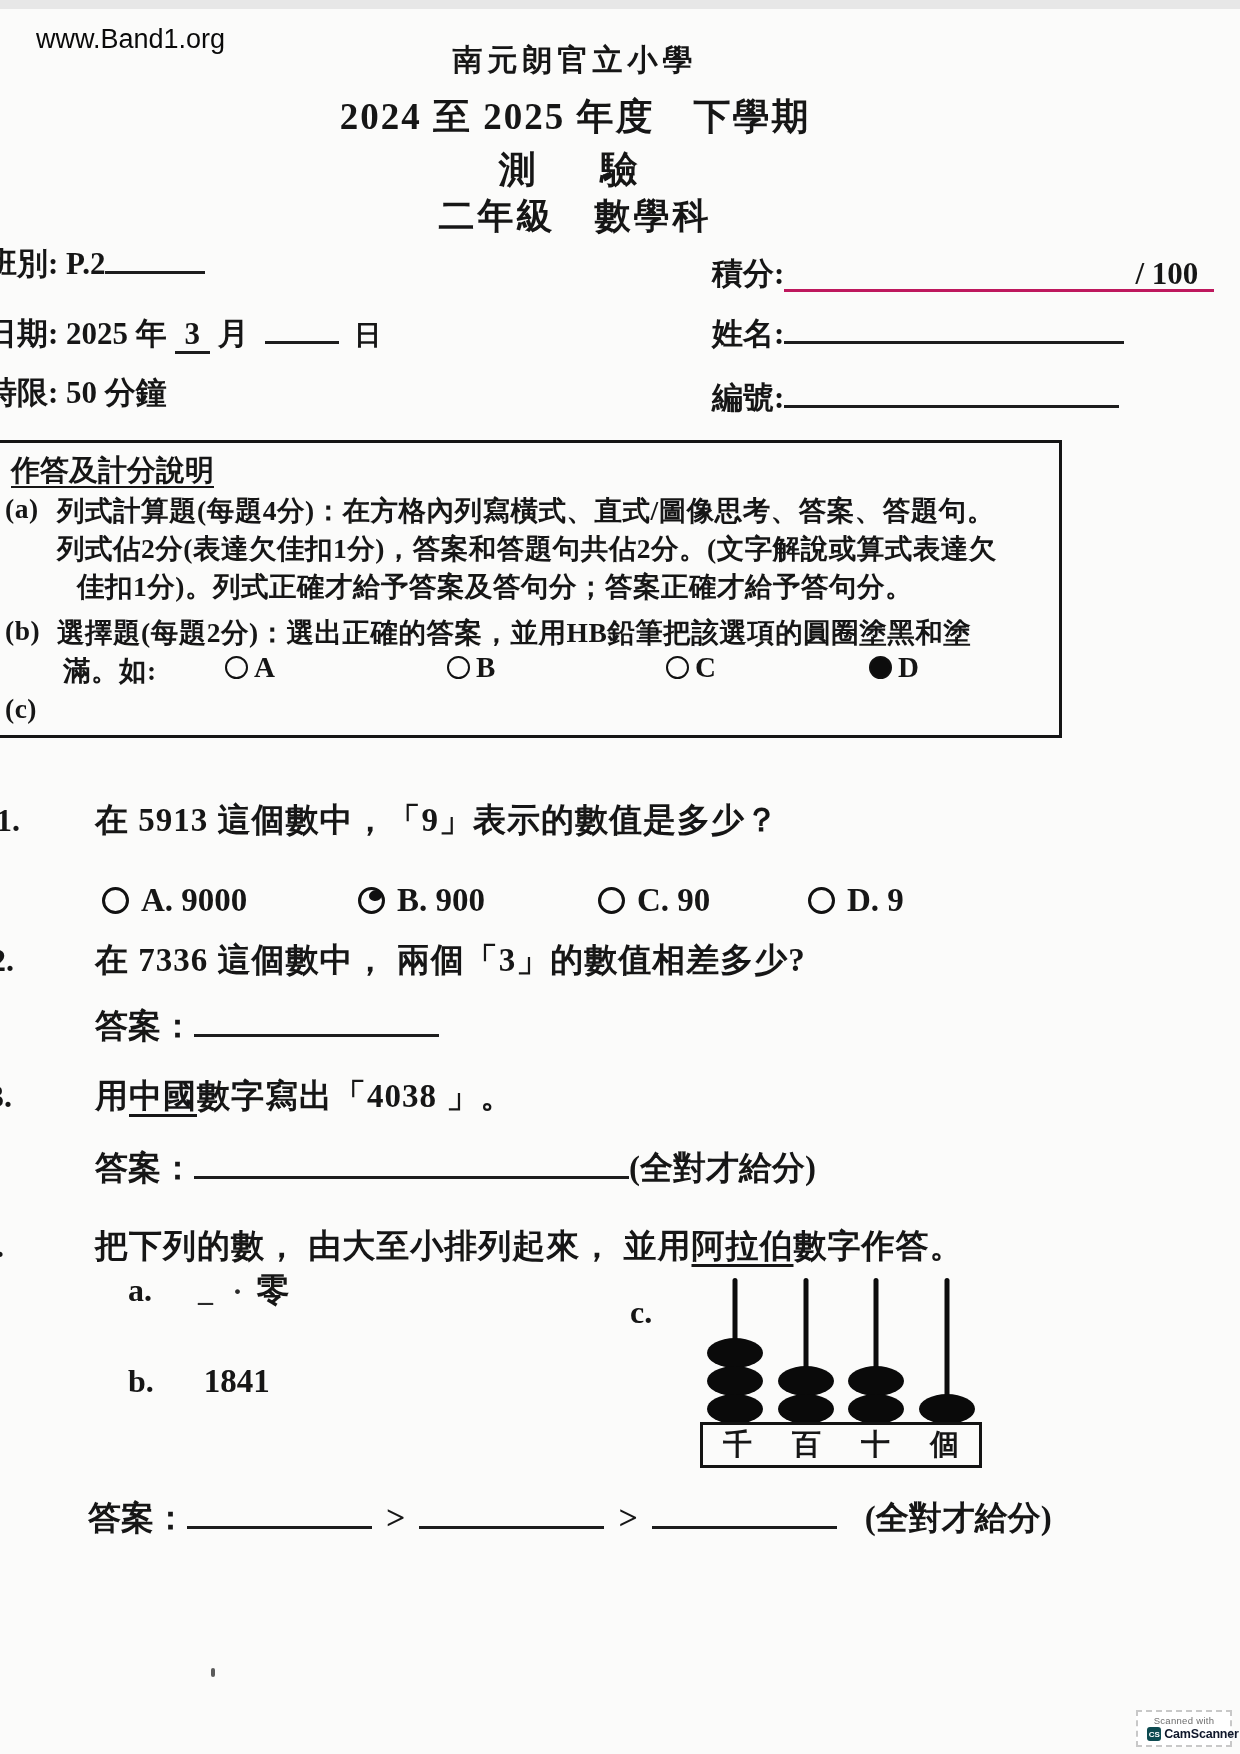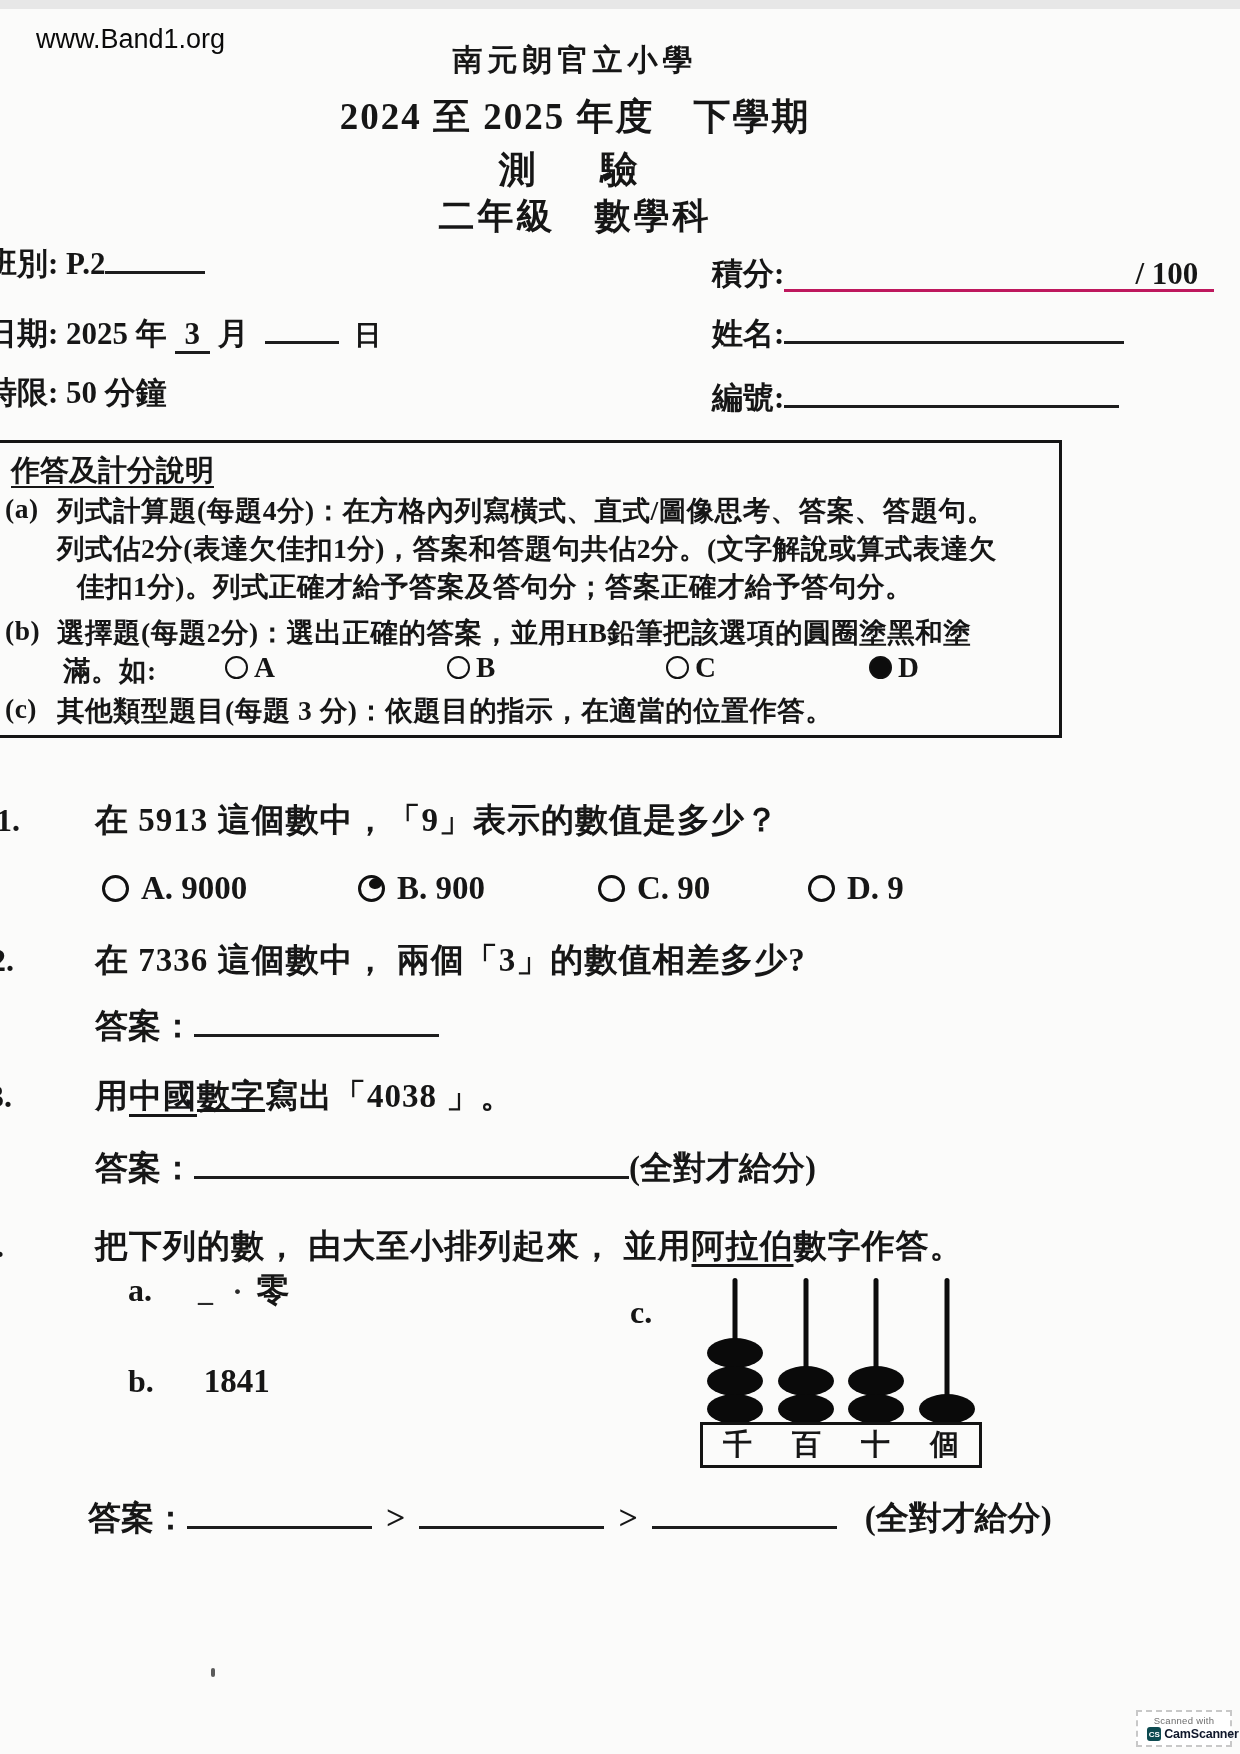--- a/index.html
+++ b/index.html
@@ -30,35 +30,35 @@
   .sample-circle{width:23px;height:23px;border:2.5px solid #111;border-radius:50%;box-sizing:border-box;background:transparent;}
   .sample-circle.filled{background:#0d0d0d;}
   .sample-row .sample-opt:nth-child(1){left:230px;}
   .sample-row .sample-opt:nth-child(2){left:452px;}
   .sample-row .sample-opt:nth-child(3){left:671px;}
   .sample-row .sample-opt:nth-child(4){left:874px;}
   
   .q-num{font-size:32px;font-weight:600;}
   .q-text{font-size:33px;font-weight:600;white-space:nowrap;letter-spacing:1px;}
   .mc-row{left:0;top:866px;width:1240px;height:46px;}
-  .mc-option{position:absolute;top:4px;display:inline-flex;align-items:center;gap:12px;font-size:33px;font-weight:600;white-space:nowrap;}
+  .mc-option{position:absolute;top:16px;display:inline-flex;align-items:center;gap:12px;font-size:33px;font-weight:600;white-space:nowrap;}
   .mc-row .mc-option:nth-child(1){left:102px;}
   .mc-row .mc-option:nth-child(2){left:358px;}
   .mc-row .mc-option:nth-child(3){left:598px;}
   .mc-row .mc-option:nth-child(4){left:808px;text-align:center;}
   .opt-circle{position:relative;width:27px;height:27px;border:3px solid #111;border-radius:50%;box-sizing:border-box;flex:0 0 auto;}
   .opt-circle.marked::after{
     content:'';position:absolute;top:0px;right:0px;width:13px;height:11px;
     background:#101010;border-radius:60% 40% 55% 45%;
   }
   .ans-label{font-size:33px;font-weight:600;}
   .note{font-size:33px;font-weight:600;white-space:nowrap;}
   .bold-u{font-weight:700;text-decoration:underline;text-underline-offset:7px;text-decoration-thickness:3px;}
   .u-only{text-decoration:underline;text-underline-offset:7px;text-decoration-thickness:3px;}
-  .bold-only{font-weight:700;text-decoration:underline;}
+  .bold-only{font-weight:700;}
   .list-label{font-size:32px;font-weight:600;}
   .marks{color:#2a2a2a;letter-spacing:6px;font-size:30px;}
   
   .abacus{left:700px;top:1276px;width:290px;height:198px;}
   .abacus-cols{position:absolute;left:0;top:0;width:282px;height:148px;display:flex;}
   .abacus-col{position:relative;flex:1 1 0;height:148px;}
   .abacus-rod{position:absolute;left:50%;transform:translateX(-50%);top:2px;bottom:0;width:5px;background:#0c0c0c;border-radius:3px 3px 0 0;}
   .bead-stack{position:absolute;left:0;right:0;bottom:0;display:flex;flex-direction:column;align-items:center;justify-content:flex-end;}
   .abacus-bead{width:56px;height:30px;background:#0a0a0a;border-radius:50%;margin-top:-2px;flex:0 0 auto;}
   .abacus-base{position:absolute;left:0;top:146px;width:282px;height:46px;border:3px solid #131313;box-sizing:border-box;display:flex;align-items:center;}
@@ -130,21 +130,20 @@
         <span class="sample-opt">
           <span class="sample-circle"></span>
           <span>C</span>
         </span>
         <span class="sample-opt">
           <span class="sample-circle filled"></span>
           <span>D</span>
         </span>
       </div>
     <div class="abs instr-txt" style="left:10px;top:250px;">(c)</div>
-    <div class="abs instr-txt" style="left:62px;top:250px;">其他類型題目(每題 3 分)：依題目的指示，在適當的位置作答。</div>
   </div>
 
   <div class="abs q-num" style="left:-4px;top:802px;">1.</div>
   <div class="abs q-text" style="left:95px;top:798px;">在 5913 這個數中，「9」表示的數值是多少？</div>
   <div class="abs mc-row" id="q1-options">
       <span class="mc-option">
         <span class="opt-circle"></span>
         <span>A. 9000</span>
       </span>
       <span class="mc-option">

